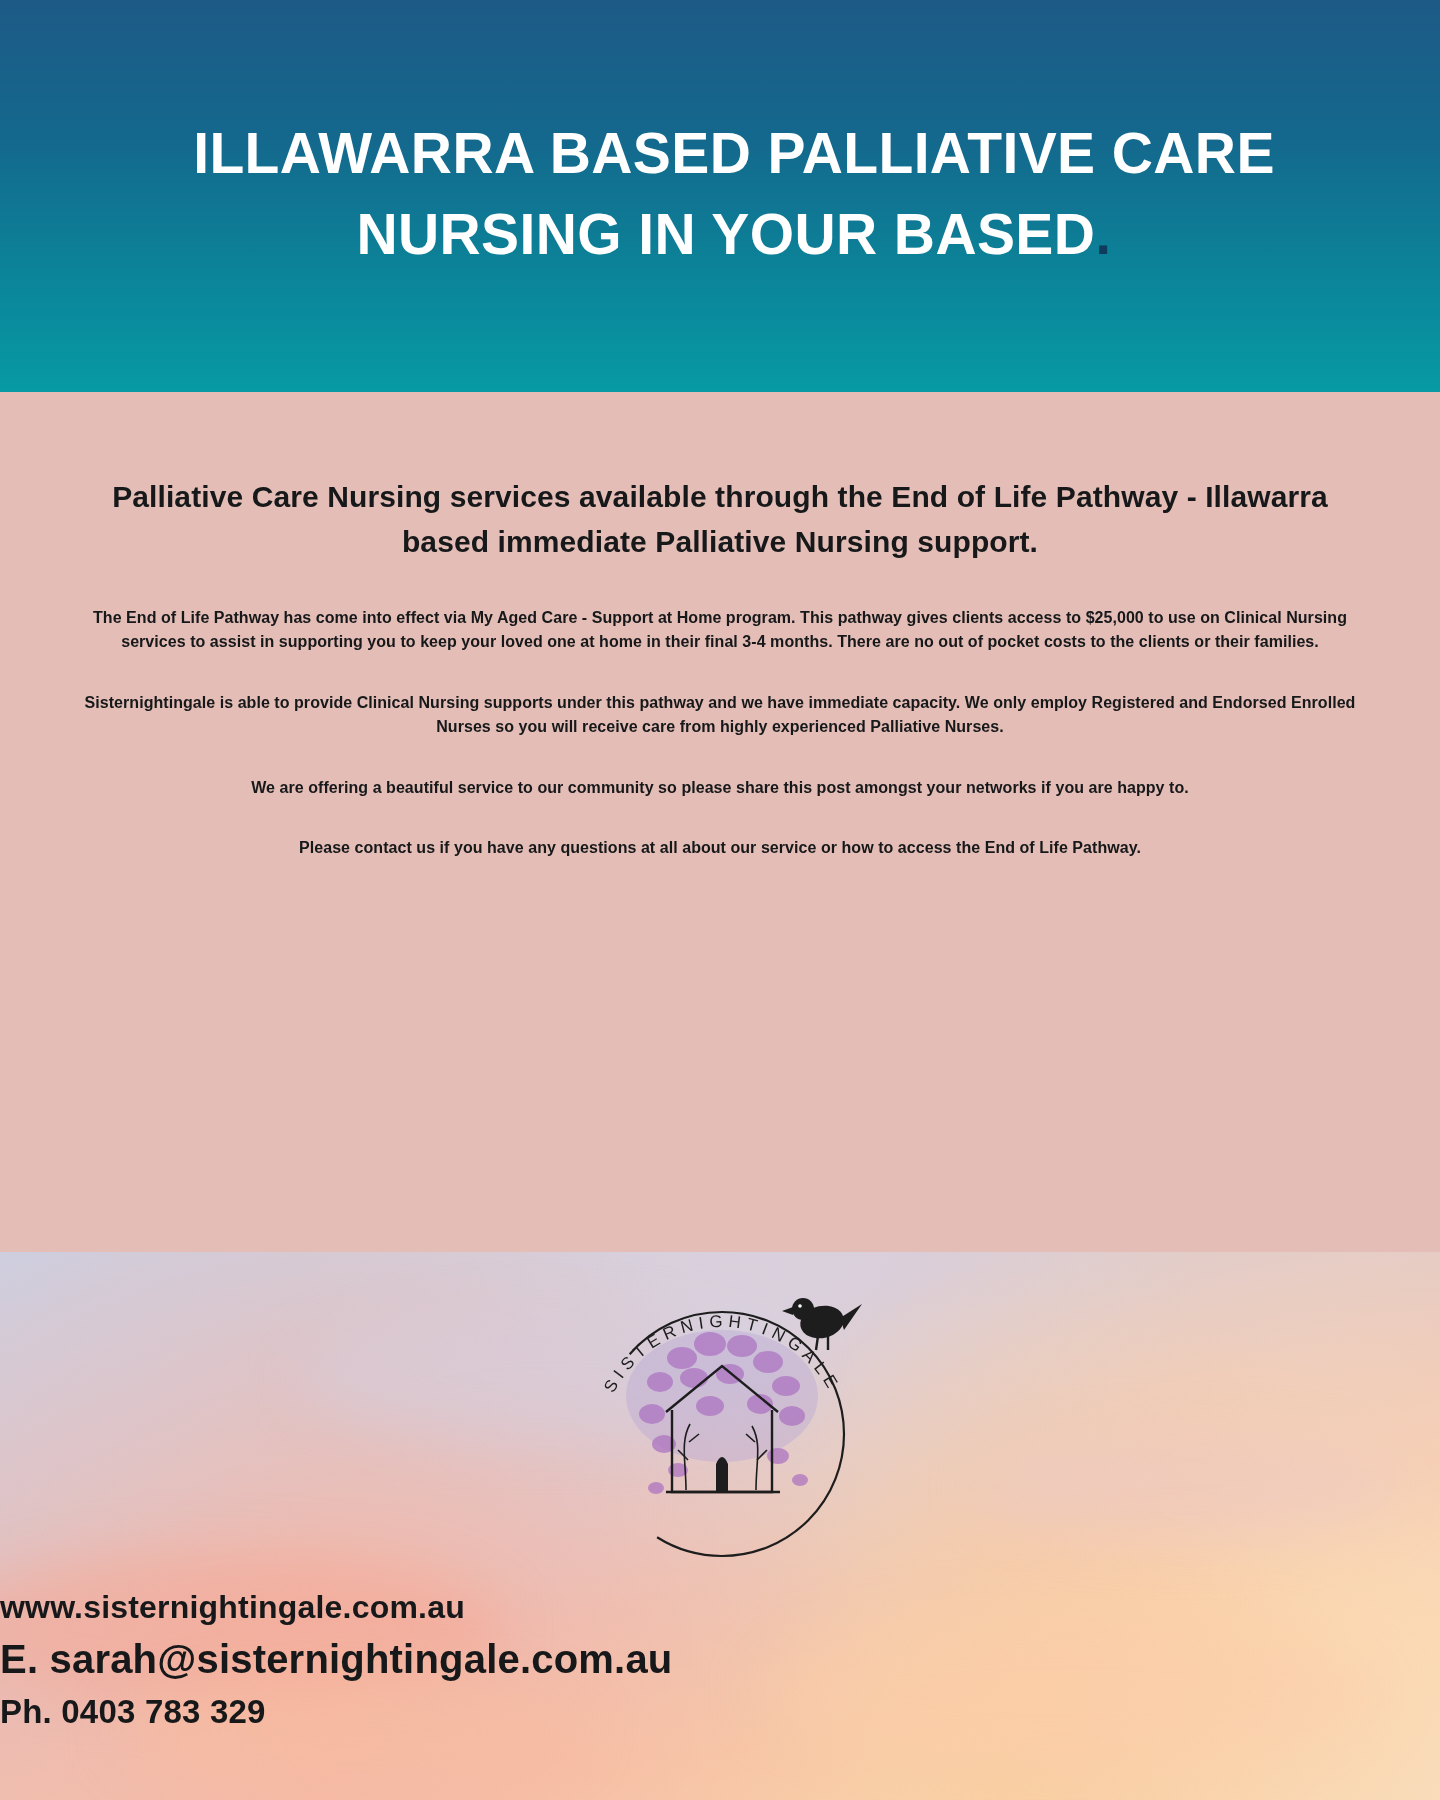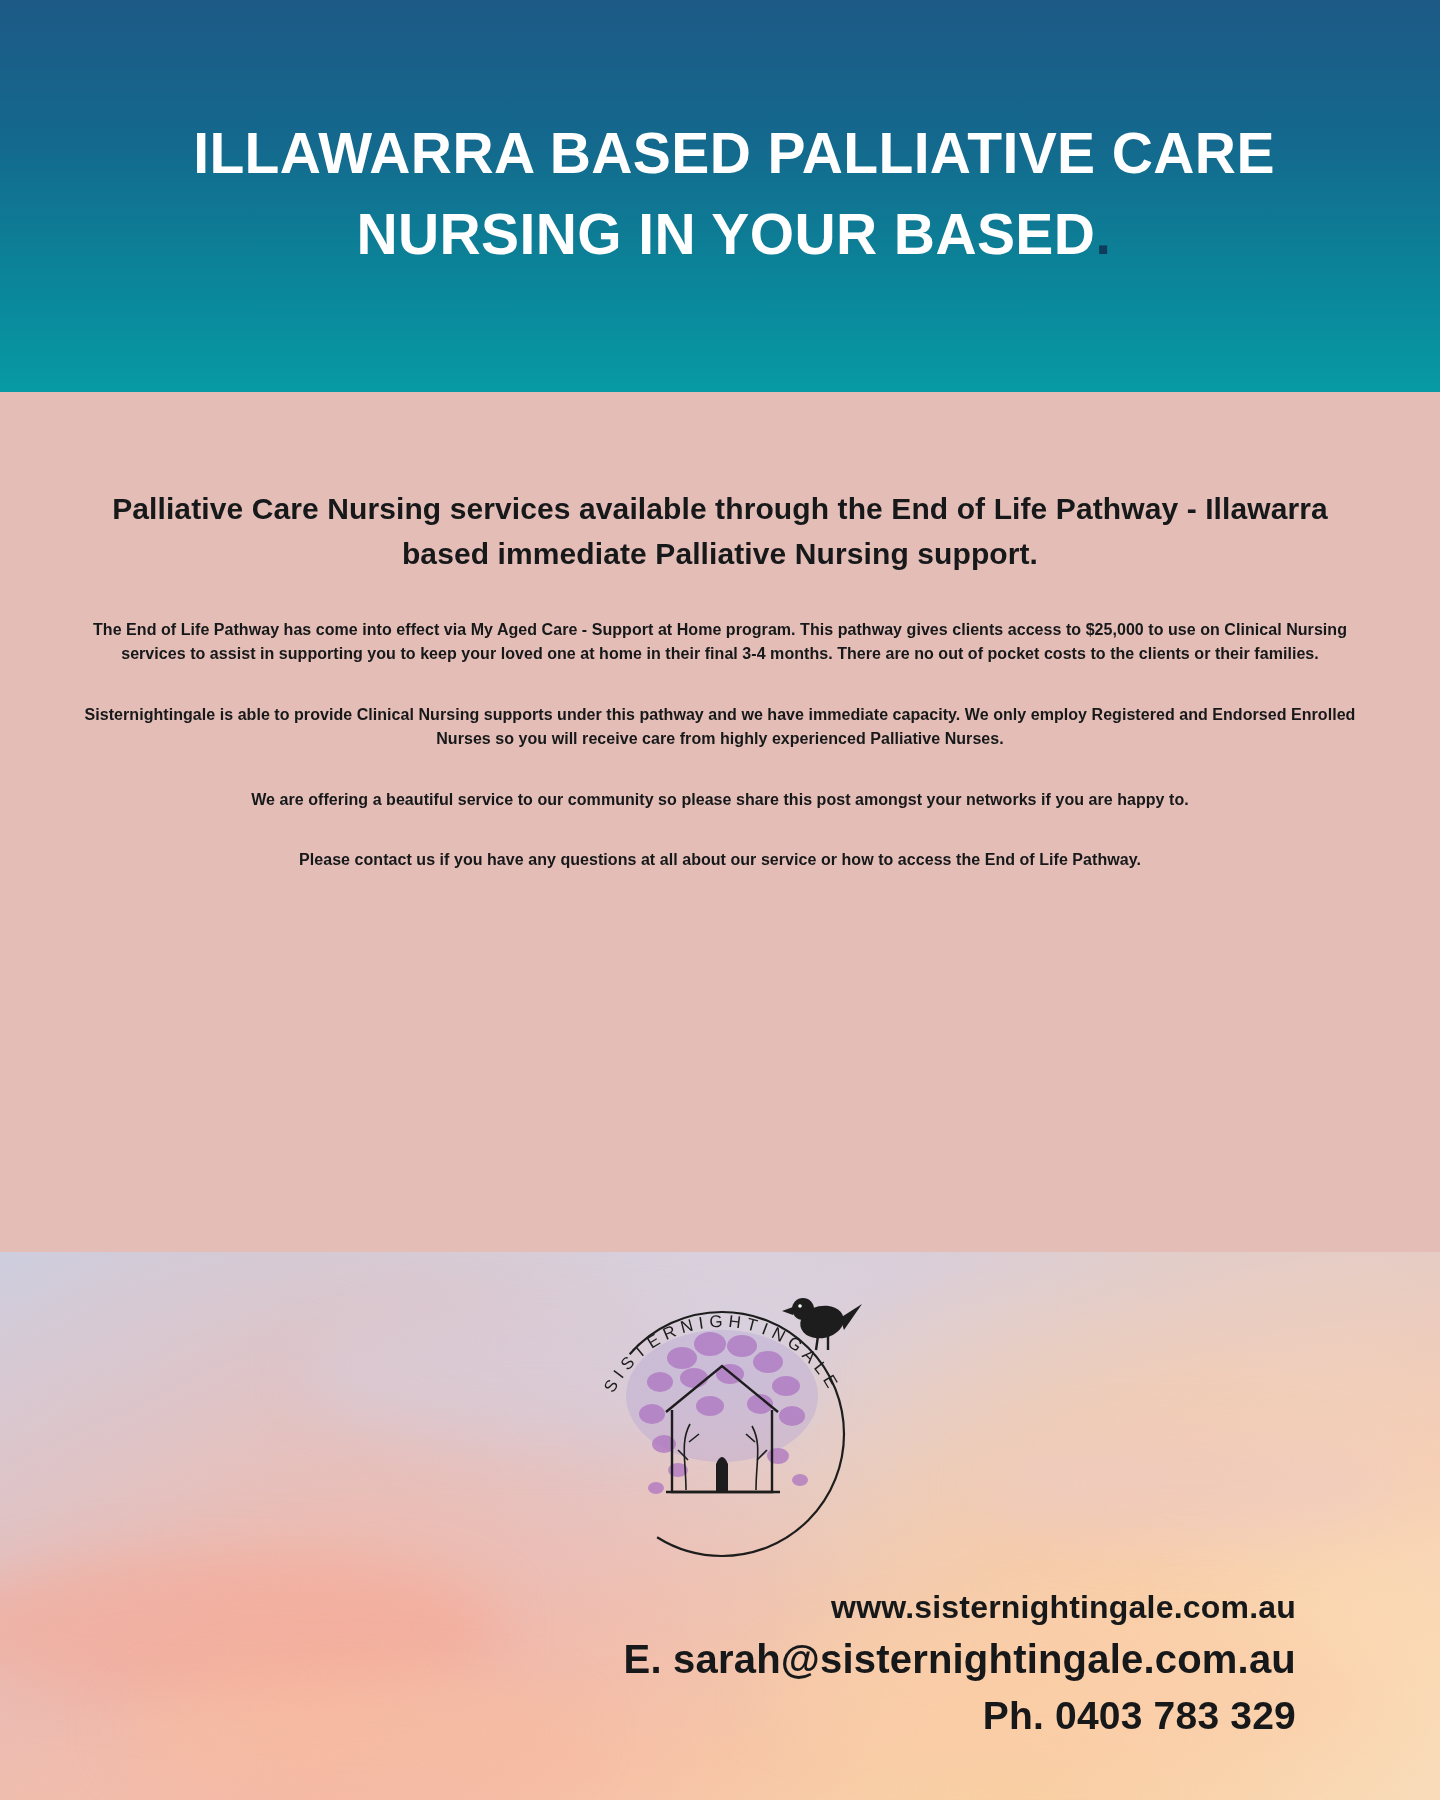--- a/index.html
+++ b/index.html
@@ -48,21 +48,21 @@
   .body-section {
     position: absolute;
     top: 392px; left: 0;
     width: 1440px;
     height: 860px;
     background: #e3bdb6;
     color: #16181a;
   }
   .body-inner {
     width: 1300px;
-    margin: 12px auto;
+    margin: 0 auto;
     padding-top: 82px;
     text-align: center;
   }
   .lede {
     font-size: 30px;
     line-height: 1.50;
     font-weight: 700;
     padding: 0 26px;
     margin-bottom: 42px;
     letter-spacing: 0.1px;
@@ -111,31 +111,31 @@
     top: 22px;
     transform: translateX(-50%);
     width: 320px;
     height: 300px;
   }
   .contact {
     position: absolute;
     left: 0;
     top: 332px;
     width: 1296px;
-    text-align: right;
+    text-align: left;
     color: #16181a;
   }
   .contact-line {
     font-size: 40px;
     line-height: 1.45;
     font-weight: 600;
     letter-spacing: 0.2px;
   }
   .contact-line.web { font-size: 32px; }
-  .contact-line.phone { font-size: 39px; }
+  .contact-line.phone { font-size: 33px; }
 </style>
 </head>
 <body>
 
 <div class="poster">
 
   <div class="header">
     <div class="header-title">
       <span>ILLAWARRA BASED PALLIATIVE CARE</span>
       <br>

